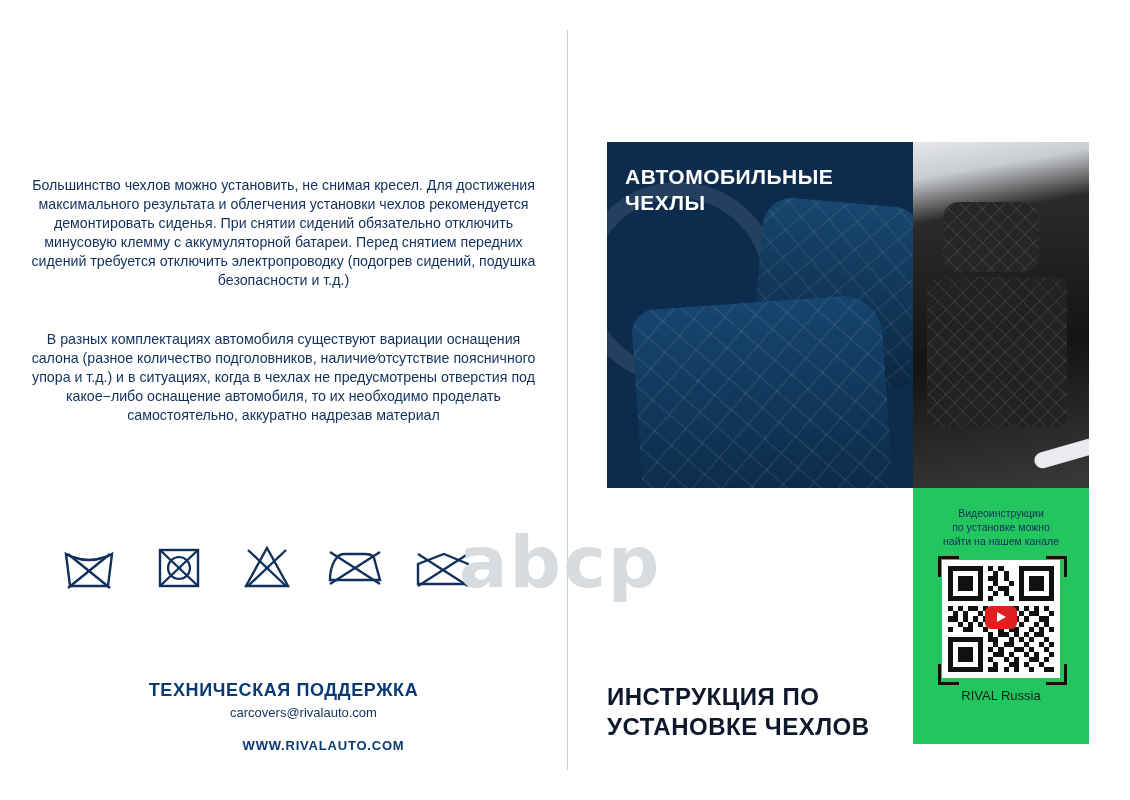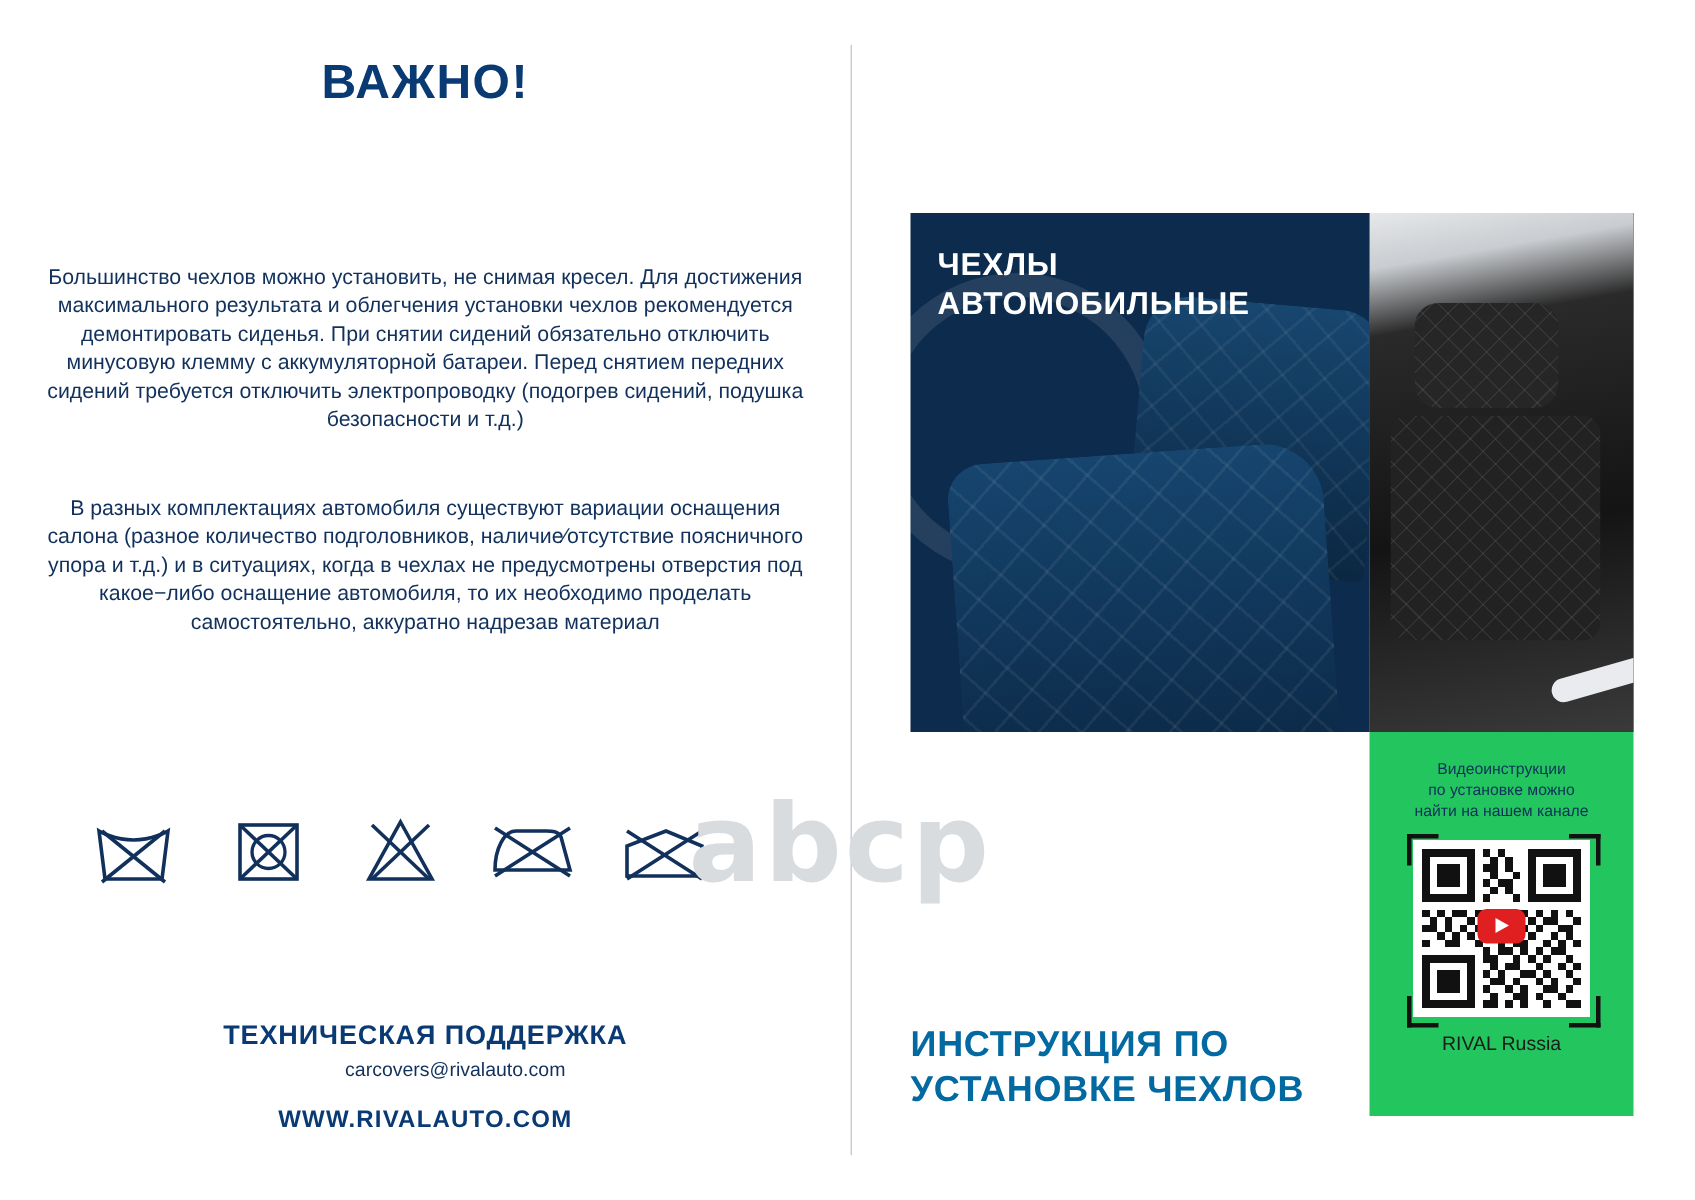--- a/index.html
+++ b/index.html
@@ -94,24 +94,25 @@
     margin-top: 4px;
     color: #11315c;
     padding-left: 40px;
   }
   .site {
     position: absolute;
     left: 0;
     top: 738px;
     width: 567px;
     text-align: center;
-    font-size: 16px;
+    font-size: 13px;
     font-weight: bold;
     letter-spacing: 0.8px;
     color: #0a3a73;
+    padding-left: 40px;
   }
 
   
   .watermark {
     position: absolute;
     left: 459px;
     top: 520px;
     font-size: 72px;
     font-weight: bold;
     color: #d9dcdf;
@@ -333,33 +334,32 @@
 
   .instr-title {
     position: absolute;
     left: 40px;
     top: 682px;
     width: 300px;
     font-size: 24px;
     font-weight: bold;
     line-height: 30px;
     letter-spacing: 0.5px;
-    color: #0369a1;
+    color: #0f172a;
   }
 </style>
 </head>
 <body>
 
 <div class="page">
 
   <div class="divider"></div>
 
   <div class="left">
 
-    <div class="title-important">ВАЖНО!</div>
 
     <div class="para-block para-1">Большинство чехлов можно установить, не снимая кресел. Для достижения  максимального результата и облегчения установки чехлов рекомендуется  демонтировать сиденья. При снятии сидений обязательно отключить минусовую клемму с аккумуляторной батареи. Перед снятием передних сидений требуется отключить  электропроводку (подогрев сидений, подушка безопасности и т.д.)</div>
 
     <div class="para-block para-2">В разных комплектациях автомобиля существуют вариации оснащения салона (разное количество подголовников, наличие∕отсутствие поясничного упора и т.д.) и в ситуациях, когда в чехлах не предусмотрены отверстия под какое−либо оснащение автомобиля, то их необходимо проделать самостоятельно, аккуратно надрезав материал</div>
 
     <div class="icons-row">
 
       <div class="care-icon" style="left:0px; top:4px;">
         <svg width="54" height="54" viewBox="0 0 54 54">
           <path d="M4 14 C4 14 14 20 27 20 C40 20 50 14 50 14 L46 46 L8 46 Z" fill="none" stroke="#11315c" stroke-width="2.4"></path>
@@ -416,22 +416,22 @@
   <div class="right">
 
     <div class="photo-main">
       <div class="grad"></div>
       <div class="wheel"></div>
       <div class="seat2"></div>
       <div class="console"></div>
       <div class="accent-dot"></div>
       <div class="seat"></div>
       <div class="photo-caption">
+        <div>АВТОМОБИЛЬНЫЕ</div>
         <div>ЧЕХЛЫ</div>
-        <div>АВТОМОБИЛЬНЫЕ</div>
       </div>
     </div>
 
     <div class="photo-side">
       <div class="bg"></div>
       <div class="headrest"></div>
       <div class="backrest"></div>
       <div class="trim"></div>
     </div>
 

